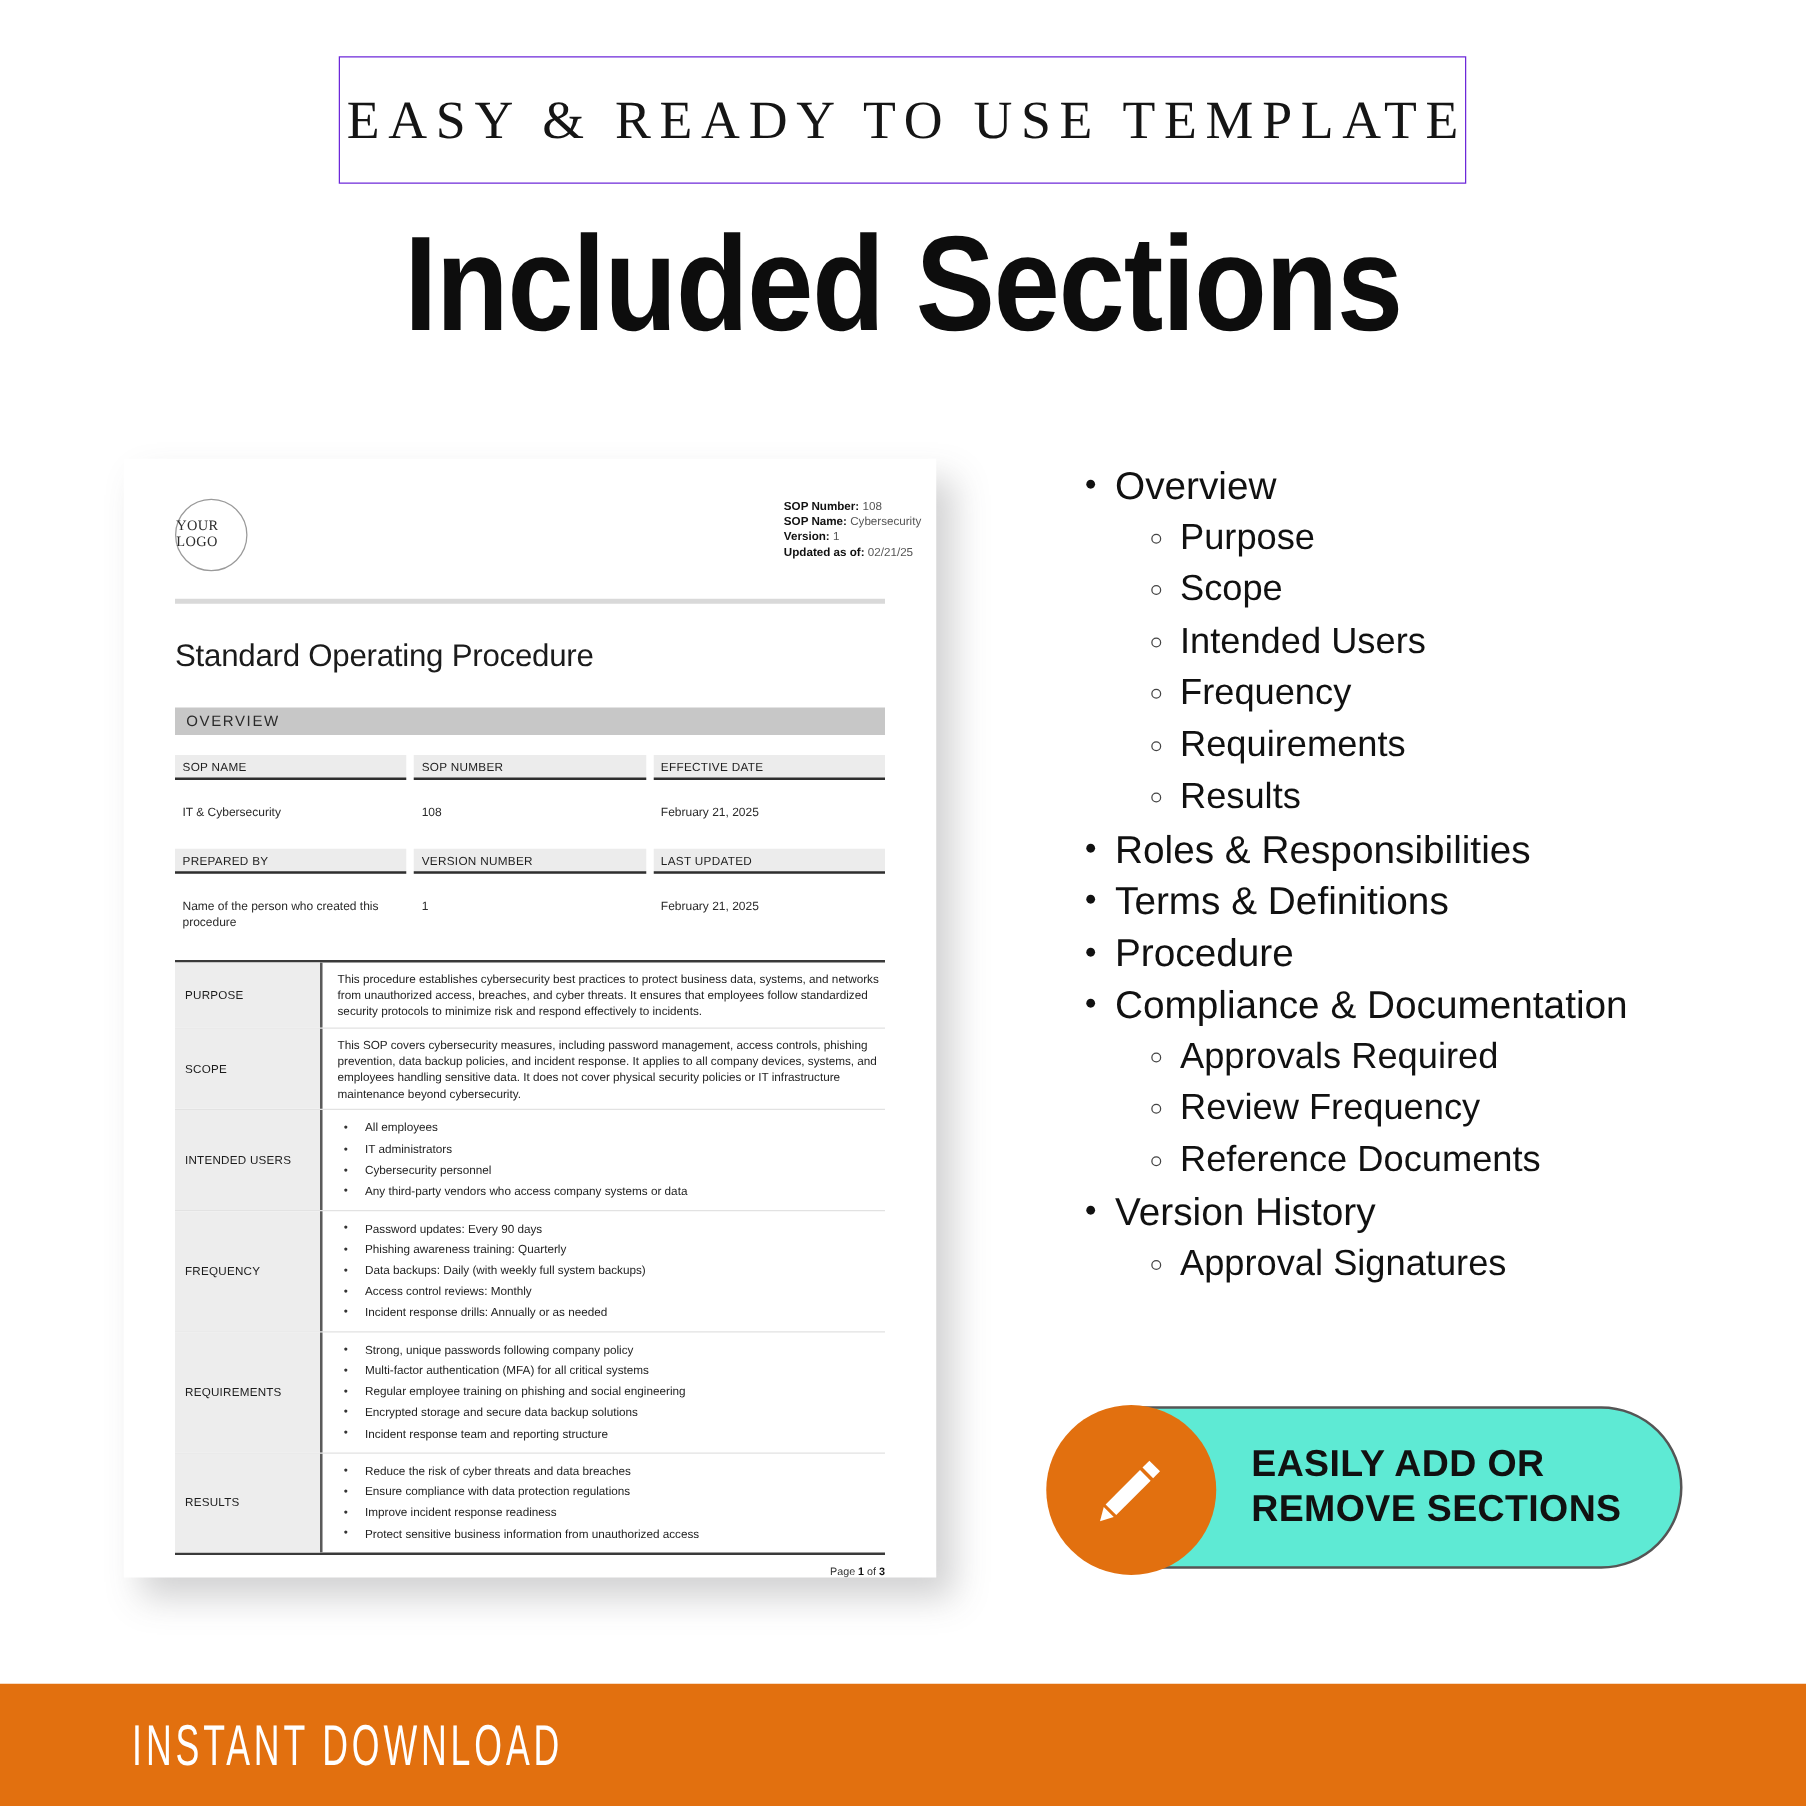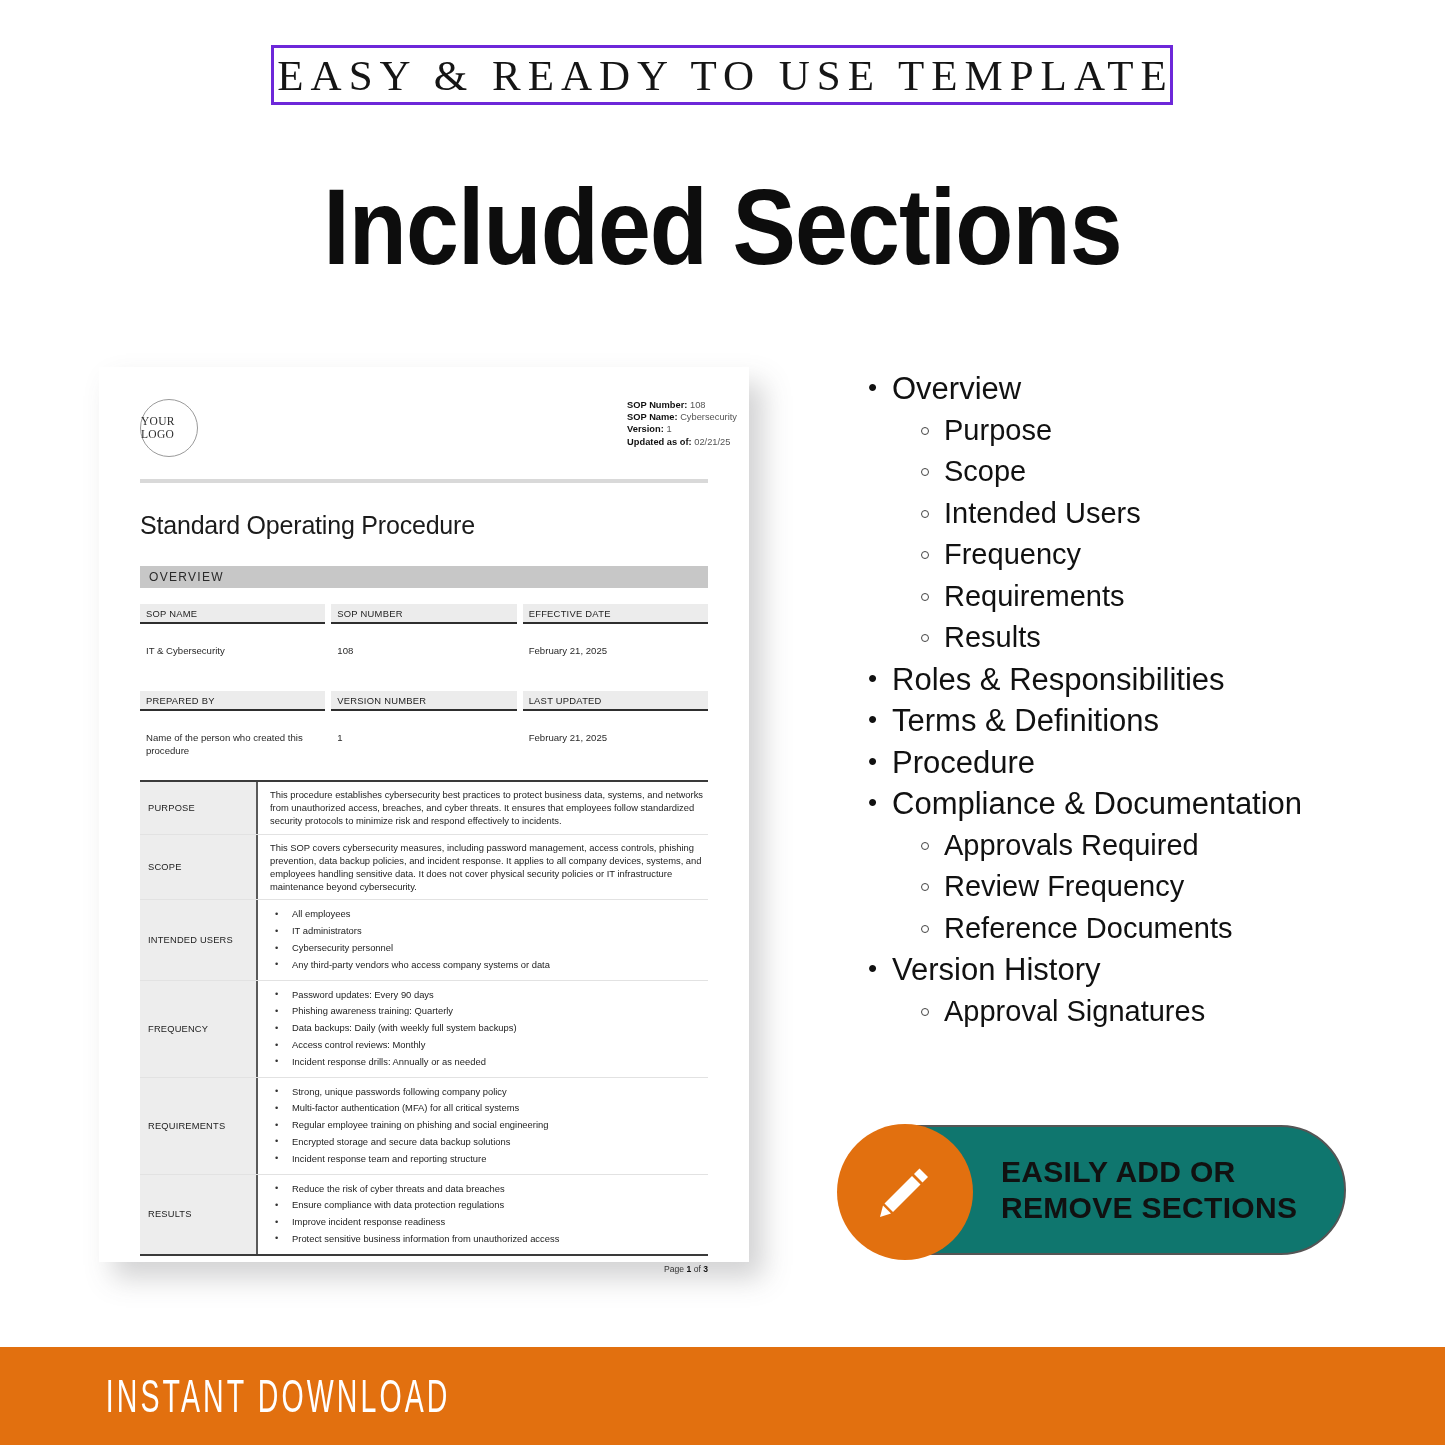--- a/index.html
+++ b/index.html
@@ -14,22 +14,22 @@
     overflow: hidden;
     position: relative;
   }
 
   
   .top-banner {
     position: absolute;
     left: 271px;
     top: 45px;
     width: 902px;
-    height: 60px;
-    border: 3px solid #6d28d9;
+    height: 102px;
+    border: 1px solid #6d28d9;
     box-sizing: border-box;
     display: flex;
     align-items: center;
     justify-content: center;
   }
   .top-banner-text {
     font-family: "Liberation Serif", serif;
     font-size: 43px;
     letter-spacing: 7px;
     color: #151515;
@@ -152,21 +152,21 @@
     border-bottom: 2px solid #2e2e2e;
     text-align: center;
   }
   .info-value {
     padding: 21px 6px 0 6px;
     font-size: 9.6px;
     color: #2a2a2a;
     line-height: 12.5px;
     min-height: 26px;
   }
-  .info-grid.second { margin-top: 20px; }
+  .info-grid.second { margin-top: 8px; }
 
   
   .body-table {
     margin: 22px 41px 0 41px;
     border-top: 2px solid #3a3a3a;
   }
   .btrow {
     display: flex;
     border-bottom: 1px solid #e2e2e2;
     min-height: 42px;
@@ -261,21 +261,21 @@
   
   .pill {
     position: absolute;
     left: 841px;
     top: 1125px;
     width: 505px;
     height: 130px;
     border: 2px solid #555;
     border-radius: 65px;
     box-sizing: border-box;
-    background: #0f766e;
+    background: #5eead4;
     display: flex;
     align-items: center;
   }
   .pill-icon {
     position: absolute;
     left: -6px;
     top: -3px;
     width: 136px;
     height: 136px;
     background: #E2700F;

